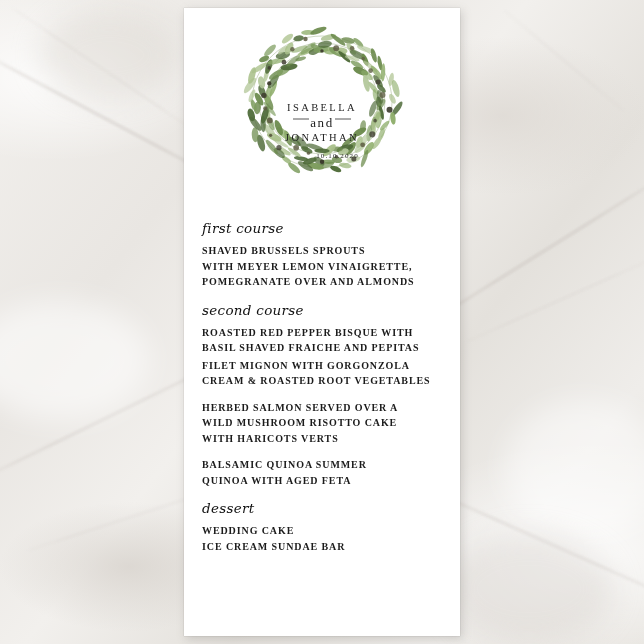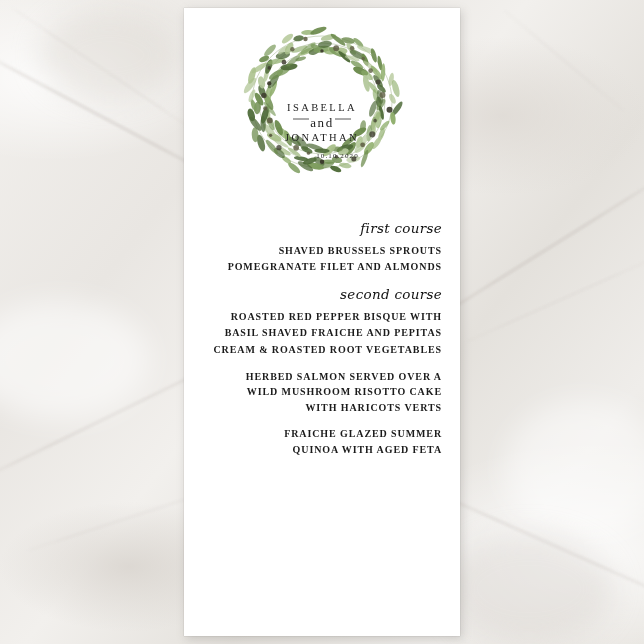--- a/index.html
+++ b/index.html
@@ -102,21 +102,21 @@
     font-size: 7px;
     letter-spacing: 1.1px;
     margin-top: 7px;
     color: #2a2a2a;
     margin-left: 31px;
   }
 
   
   #menu {
     padding: 0 18px;
-    text-align: right;
+    text-align: left;
     color: #1e1e1e;
   }
   .course {
     margin-bottom: 2px;
   }
   .course-title {
     font-family: "DejaVu Serif", serif;
     font-style: italic;
     font-size: 13.5px;
     letter-spacing: 0.3px;
@@ -332,40 +332,49 @@
         <div class="mono-name">JONATHAN</div>
         <div class="mono-date">10.10.2020</div>
       </div>
     </div>
 
     <div id="menu">
         <div class="course">
           <div class="course-title">first course</div>
           <div class="dish">
             <span class="dish-line">SHAVED BRUSSELS SPROUTS</span>
-            <span class="dish-line">POMEGRANATE FILET AND ALMONDS</span>
+            <span class="dish-line">WITH MEYER LEMON VINAIGRETTE,</span>
+            <span class="dish-line">POMEGRANATE OVER AND ALMONDS</span>
           </div>
         </div>
         <div class="course">
           <div class="course-title">second course</div>
           <div class="dish">
             <span class="dish-line">ROASTED RED PEPPER BISQUE WITH</span>
             <span class="dish-line">BASIL SHAVED FRAICHE AND PEPITAS</span>
           </div>
         </div>
         <div class="course">
           <div class="dish">
+            <span class="dish-line">FILET MIGNON WITH GORGONZOLA</span>
             <span class="dish-line">CREAM &amp; ROASTED ROOT VEGETABLES</span>
           </div>
           <div class="dish">
             <span class="dish-line">HERBED SALMON SERVED OVER A</span>
             <span class="dish-line">WILD MUSHROOM RISOTTO CAKE</span>
             <span class="dish-line">WITH HARICOTS VERTS</span>
           </div>
           <div class="dish">
-            <span class="dish-line">FRAICHE GLAZED SUMMER</span>
+            <span class="dish-line">BALSAMIC QUINOA SUMMER</span>
             <span class="dish-line">QUINOA WITH AGED FETA</span>
+          </div>
+        </div>
+        <div class="course">
+          <div class="course-title">dessert</div>
+          <div class="dish">
+            <span class="dish-line">WEDDING CAKE</span>
+            <span class="dish-line">ICE CREAM SUNDAE BAR</span>
           </div>
         </div>
       </div>
 
   </div>
 </div>
 
 </body></html>

